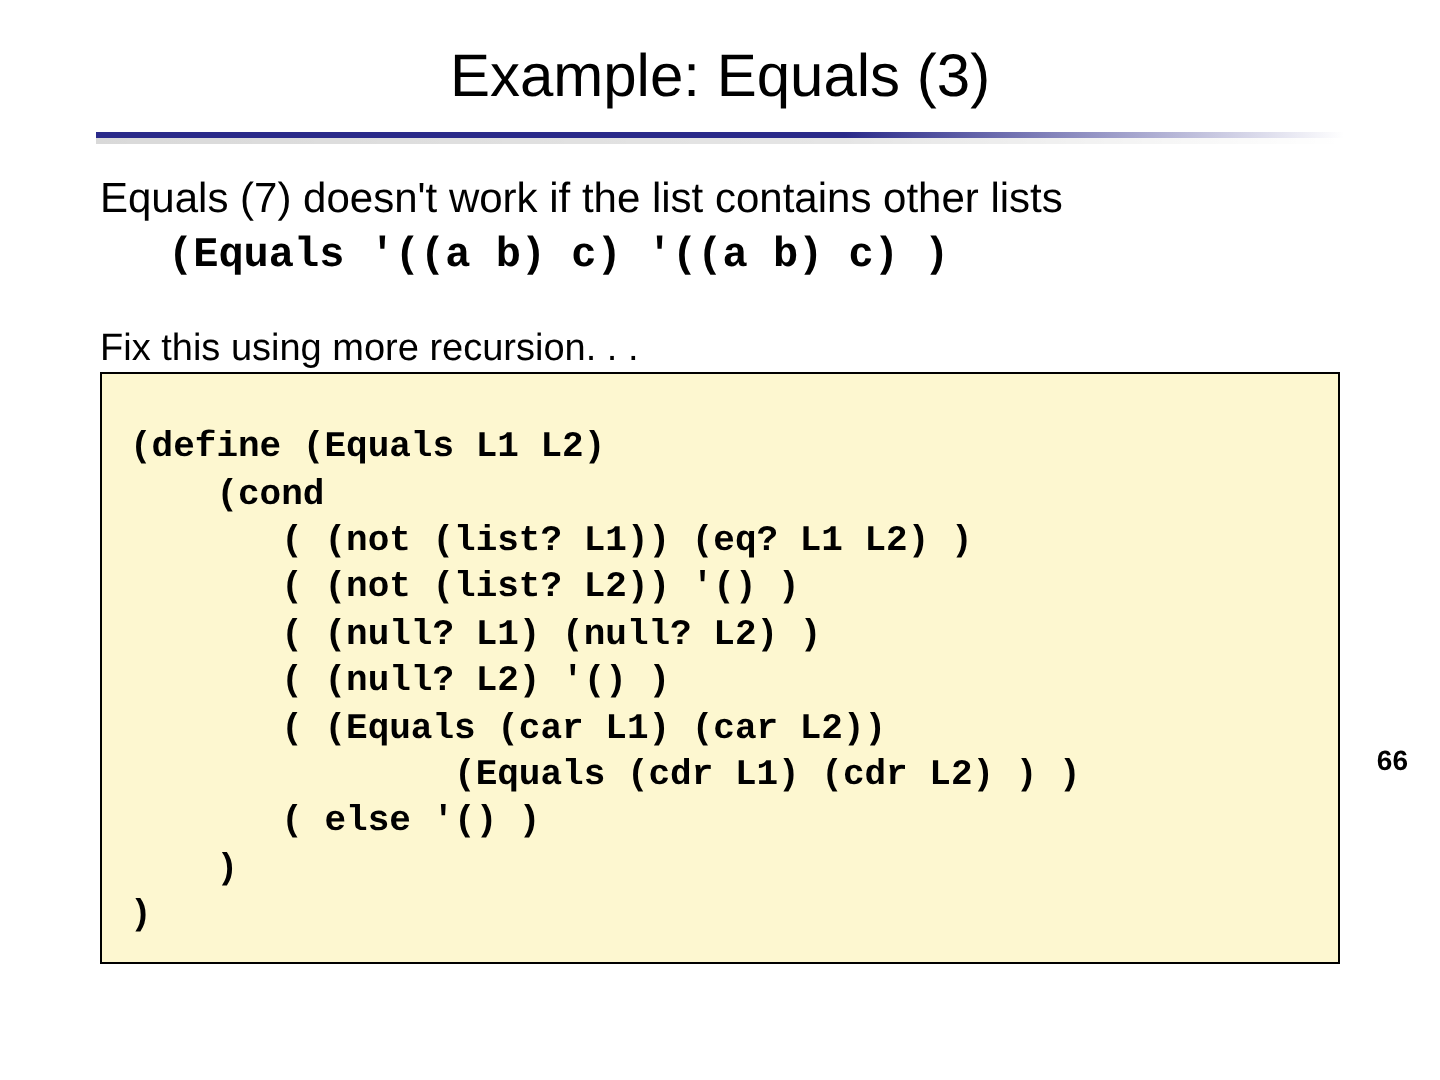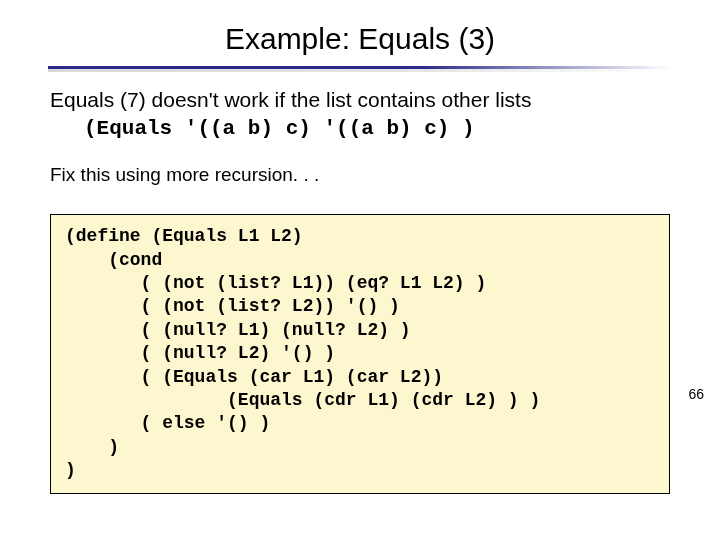--- a/index.html
+++ b/index.html
@@ -51,34 +51,34 @@
     margin-left: 34px;
     margin-bottom: 24px;
     white-space: pre;
   }
   .fix {
     font-size: 19px;
   }
   .codebox {
     border: 1.5px solid #000;
     background: #fdf7d0;
-    padding: 10px 14px 10px 14px;
+    padding: 26px 14px 10px 14px;
     font-family: "Courier New", Courier, monospace;
     font-weight: bold;
     font-size: 18px;
     line-height: 1.3;
     white-space: pre;
     overflow: hidden;
-    margin-top: 28px;
   }
   .pagenum {
     position: absolute;
     right: 16px;
-    bottom: 2px;
+    bottom: 16px;
     font-size: 14px;
+    font-weight: bold;
   }
 </style>
 </head>
 <body>
 
 <div class="slide">
 
   <div class="title">Example: Equals (3)</div>
   <div class="title-underline"></div>
 

